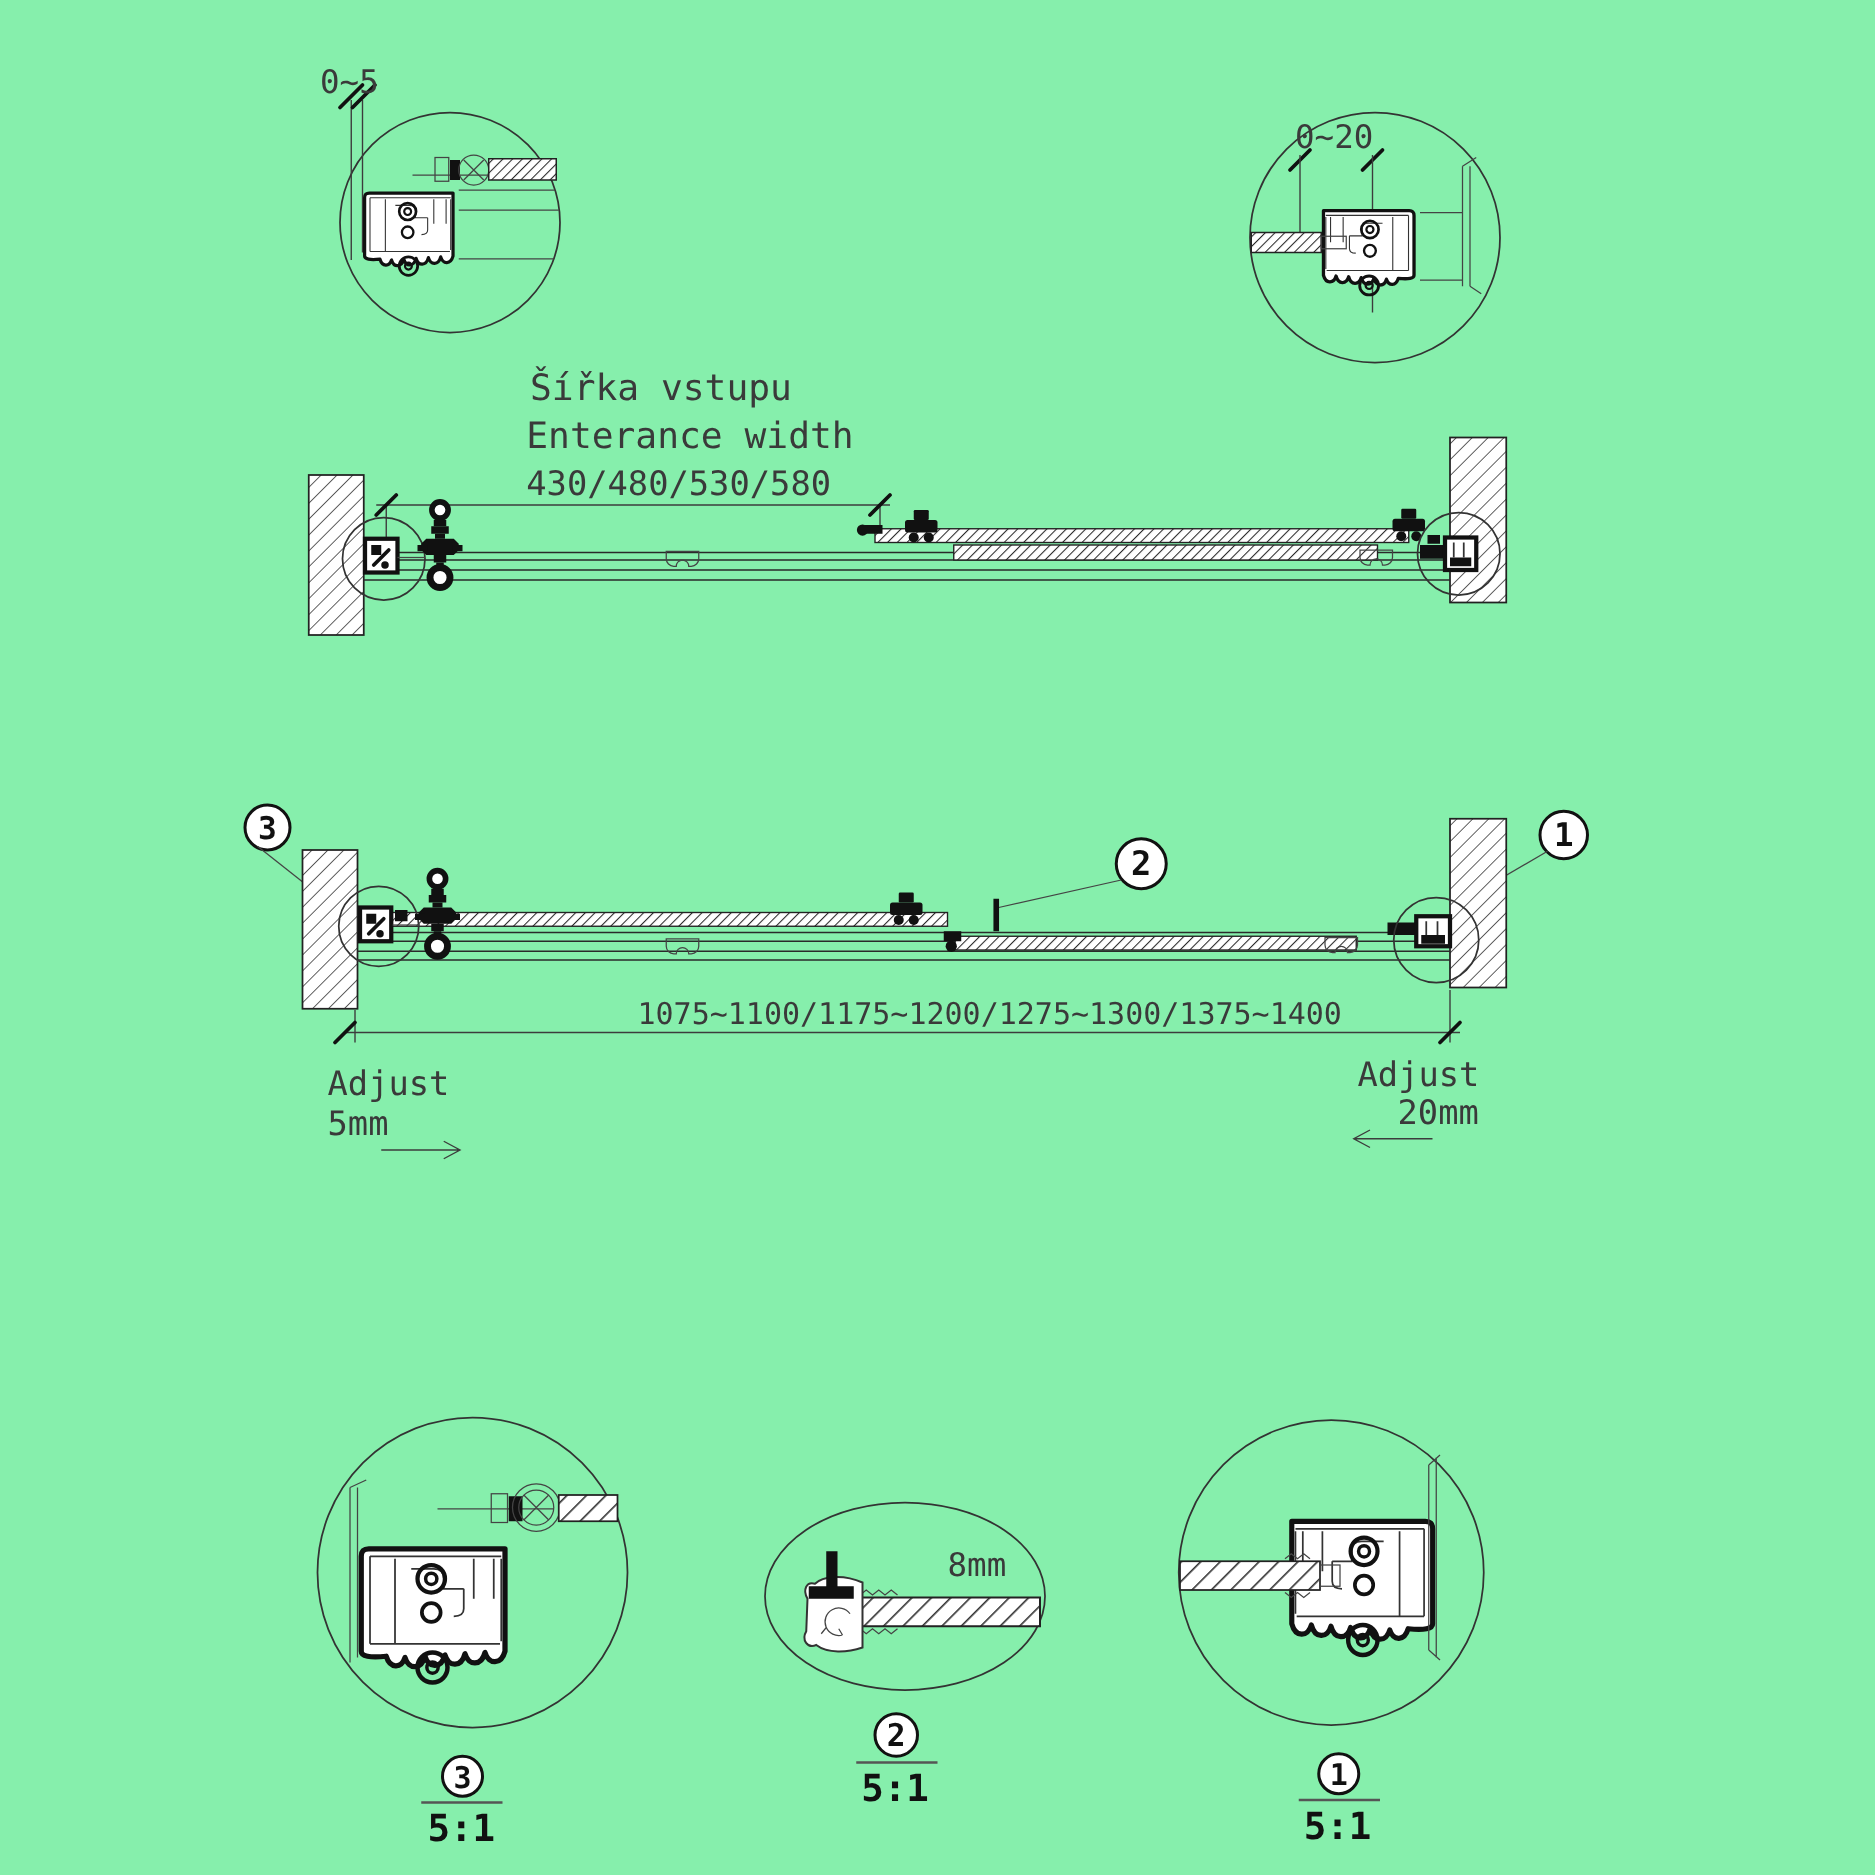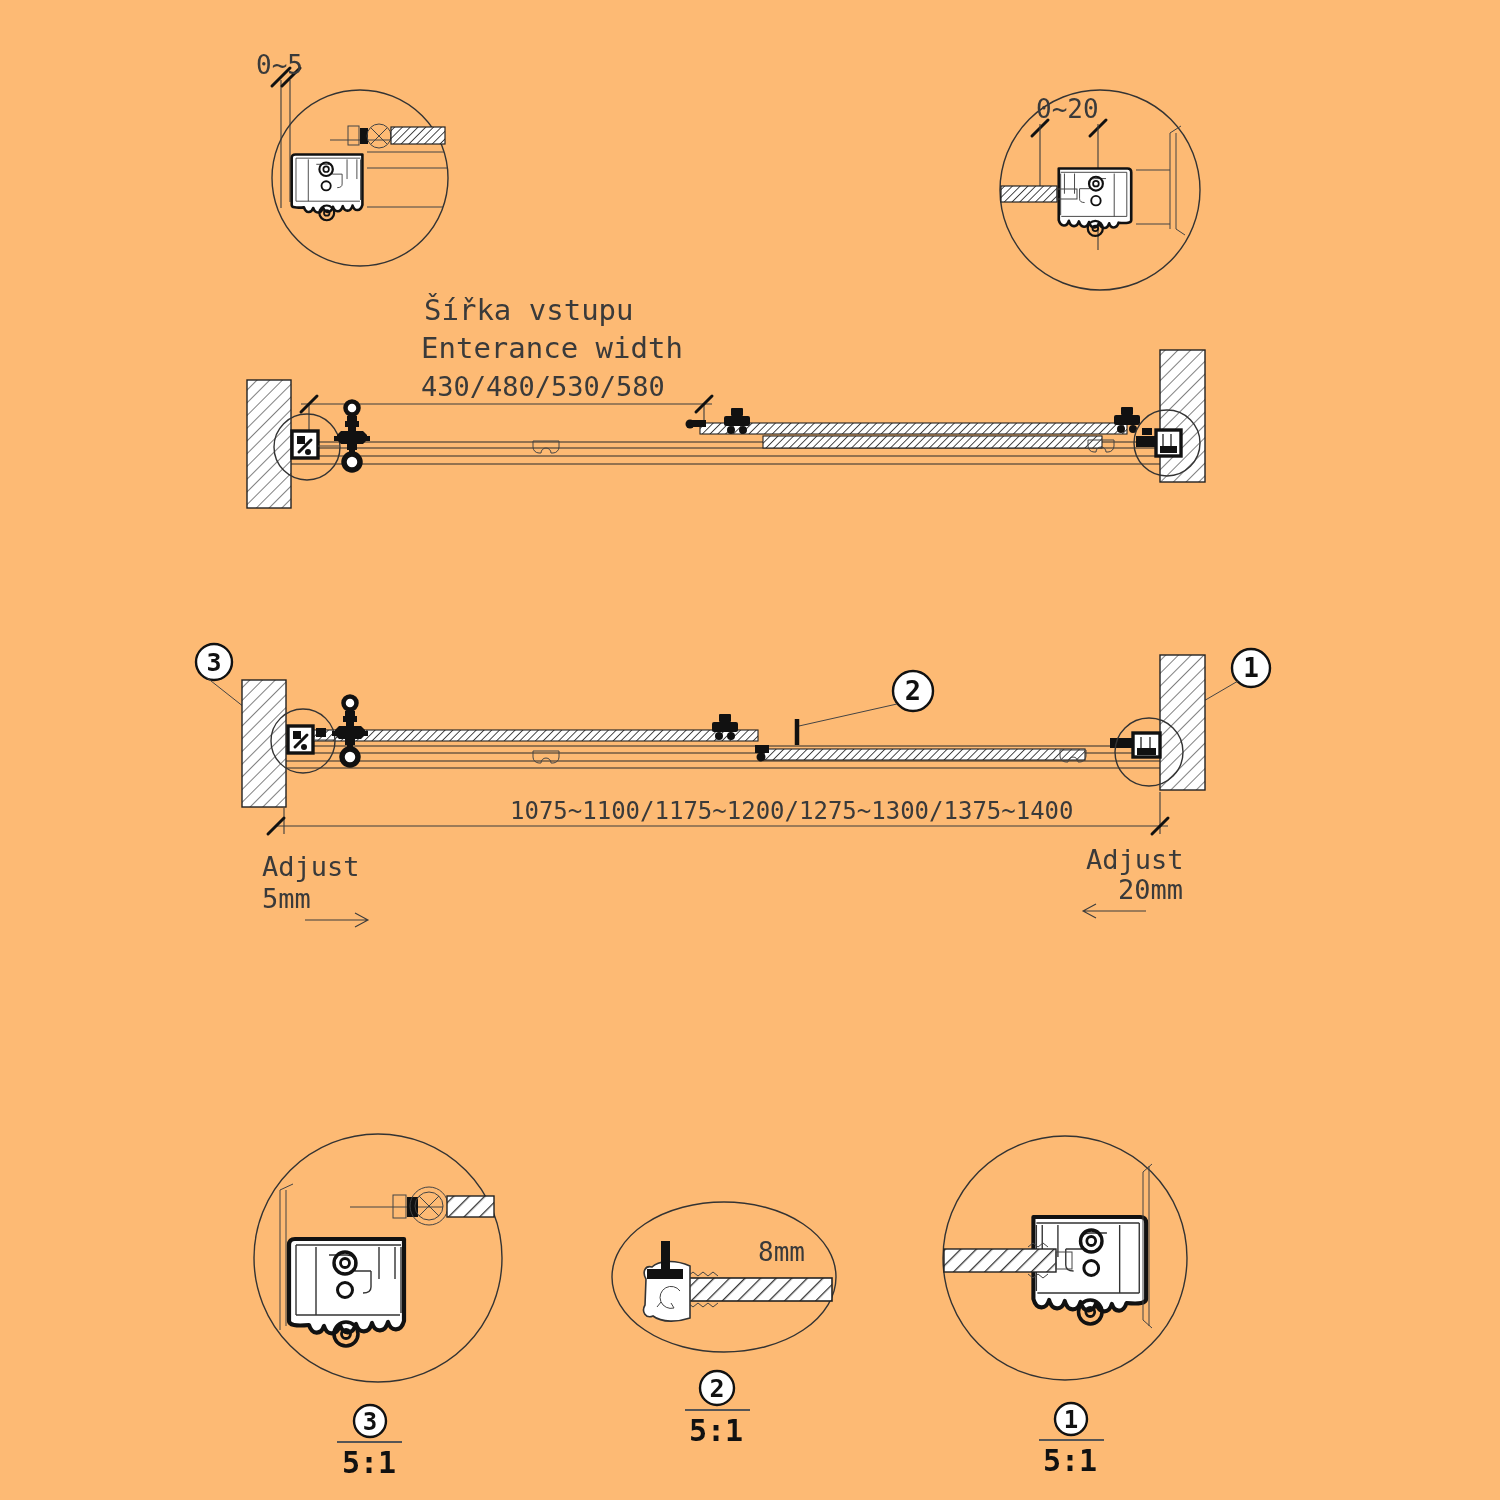--- a/index.html
+++ b/index.html
@@ -1,16 +1,16 @@
 <!DOCTYPE html>
 <html><head>
 <meta charset="utf-8">
 <style>
   html,body{margin:0;padding:0;background:#ffffff;}
-  .stage{position:relative;width:1500px;height:1500px;background:#fdba74;overflow:hidden;}
+  .stage{position:relative;width:1500px;height:1500px;background:#86efac;overflow:hidden;}
   svg text{font-family:"DejaVu Sans Mono","Liberation Mono",monospace;}
   .t  {fill:#3a3a3a;}
   .tb {fill:#111;font-weight:bold;}
   .ln {stroke:#2a2a2a;stroke-width:1.2;fill:none;}
   .lnthin{stroke:#444;stroke-width:1;fill:none;}
   .thick{stroke:#111;stroke-width:4.2;fill:#fff;stroke-linejoin:round;}
   .inner{stroke:#333;stroke-width:1.4;fill:none;}
   .scr{stroke:#111;fill:none;}
   .dim{stroke:#3c3c3c;stroke-width:1.1;fill:none;}
   .tick{stroke:#111;stroke-width:3;fill:none;stroke-linecap:round;}

